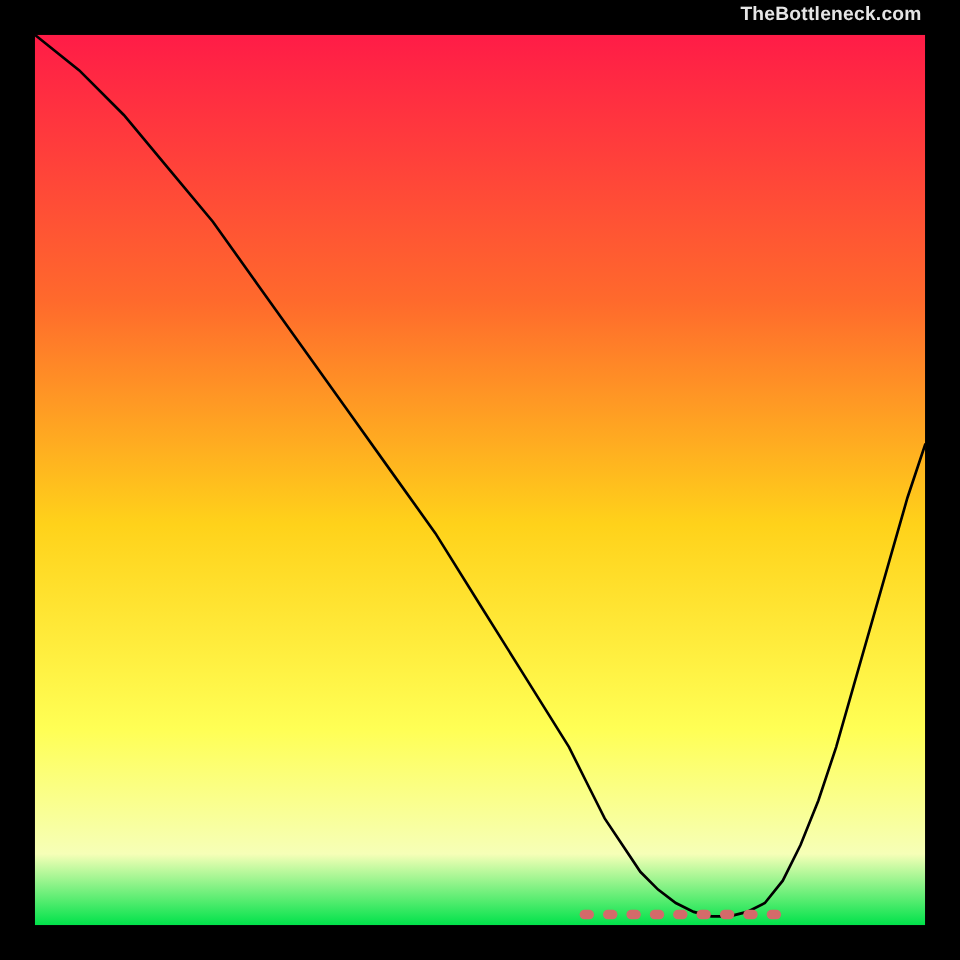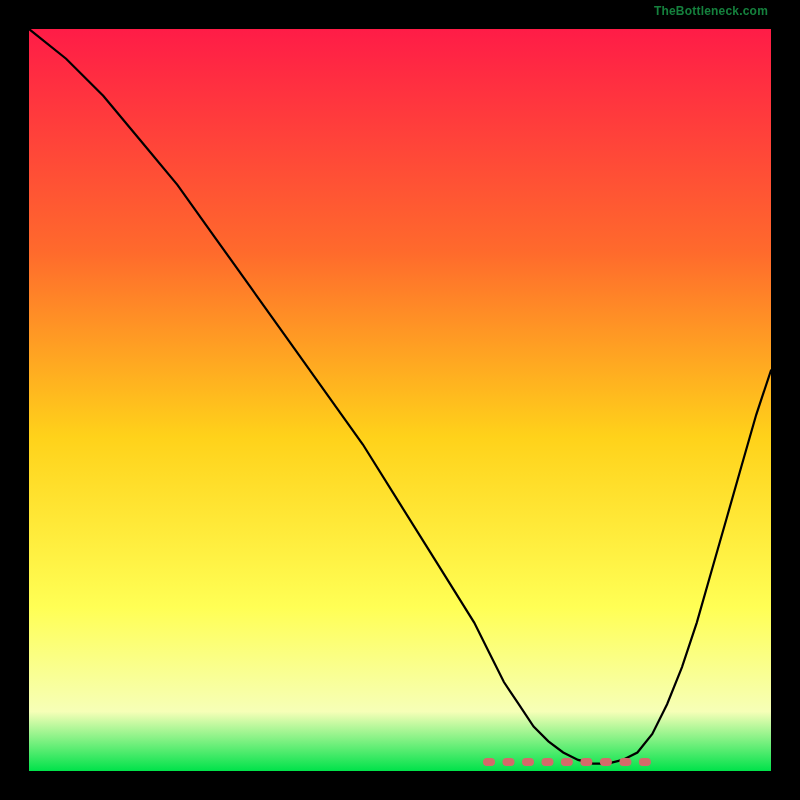--- a/index.html
+++ b/index.html
@@ -23,22 +23,22 @@
     position: absolute;
     left: 0;
     top: 0;
     width: 742px;
     height: 742px;
   }
   .watermark {
     position: absolute;
     top: 4px;
     right: 32px;
-    color: #15803d;
-    font-size: 12px;
+    color: #e5e5e5;
+    font-size: 16px;
     font-weight: 600;
     letter-spacing: 0.2px;
   }
   svg { display: block; }
 </style>
 </head>
 <body>
 
 <div class="watermark">TheBottleneck.com</div>
 

